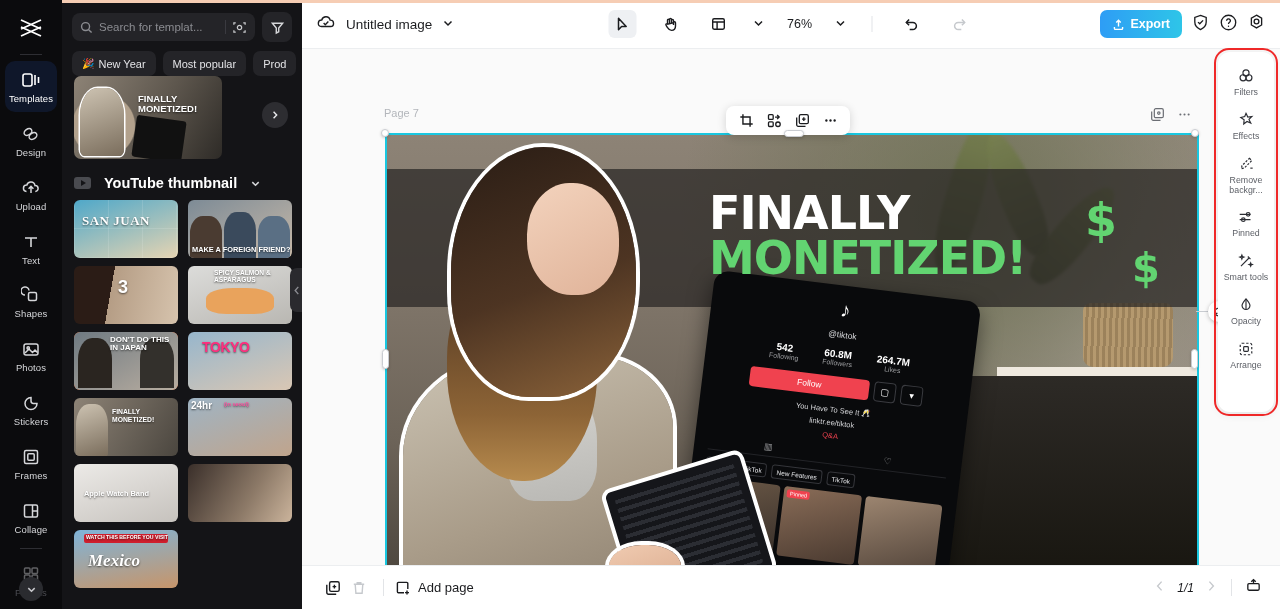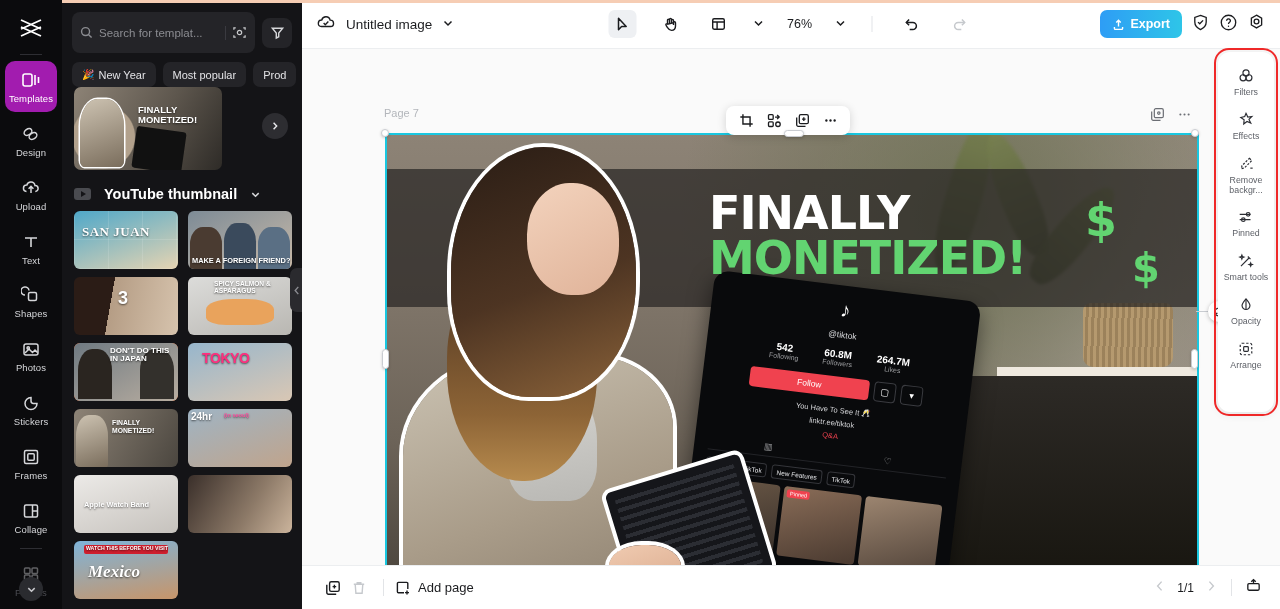--- a/index.html
+++ b/index.html
@@ -16,40 +16,40 @@
     display: flex; flex-direction: column; align-items: center;
     padding-top: 8px; position: relative; flex: 0 0 62px;
   }
   .logo { width: 40px; height: 40px; display: flex; align-items: center; justify-content: center; margin-bottom: 4px; }
   .rail-div { width: 22px; height: 1px; background: #2e2e33; margin: 3px 0 6px; }
   .rail-item {
     width: 52px; height: 52px; border-radius: 10px;
     display: flex; flex-direction: column; align-items: center; justify-content: center;
     gap: 3px; margin-bottom: 3px; cursor: pointer;
   }
-  .rail-item.active { background: #a21caf; }
+  .rail-item.active { background: #0f172a; }
   .rail-item .ri-ic { width: 22px; height: 22px; display: flex; align-items: center; justify-content: center; }
   .rail-item .ri-lb { font-size: 9.5px; color: #d6d7da; letter-spacing: .1px; line-height: 1; }
   .rail-item.active .ri-lb { color: #fff; }
   .rail-item.dim .ri-lb { color: #4a4b50; }
   .rail-item.dim .ri-ic { opacity: .42; }
   .rail-chevron {
     position: absolute; bottom: 8px; left: 19px;
     width: 24px; height: 24px; border-radius: 50%;
     background: #2a2b2f; display: flex; align-items: center; justify-content: center; cursor: pointer;
   }
 
   
   .tpanel {
     width: 240px; flex: 0 0 240px; height: 609px; background: #141417;
     position: relative; overflow: hidden;
   }
   .tp-search-row { display: flex; align-items: center; gap: 7px; padding: 12px 10px 0 10px; }
   .tp-search {
-    flex: 1; height: 41px; background: #242428; border-radius: 8px;
+    flex: 1; height: 28px; background: #242428; border-radius: 8px;
     display: flex; align-items: center; padding: 0 8px; gap: 6px; cursor: text;
   }
   .tp-search .sph { font-size: 11.5px; color: #8b8c91; flex: 1; white-space: nowrap; overflow: hidden; }
   .tp-sep { width: 1px; height: 14px; background: #3a3a40; }
   .tp-filter {
     width: 30px; height: 30px; background: #242428; border-radius: 8px;
     display: flex; align-items: center; justify-content: center; cursor: pointer; flex: 0 0 30px;
   }
   .tp-chips { display: flex; gap: 7px; padding: 9px 0 0 10px; overflow: hidden; }
   .chip {
@@ -188,21 +188,21 @@
 
   
   .bottombar {
     height: 44px; background: #fff; border-top: 1px solid #eceef0; display: flex; align-items: center;
     padding: 0 18px; flex: 0 0 44px;
   }
   .bb-btn { width: 26px; height: 26px; display: flex; align-items: center; justify-content: center; cursor: pointer; border-radius: 5px; }
   .bb-sep { width: 1px; height: 17px; background: #e2e4e7; margin: 0 11px; }
   .bb-add { display: flex; align-items: center; gap: 7px; font-size: 13px; color: #1b1c1f; cursor: pointer; }
   .bb-right { margin-left: auto; display: flex; align-items: center; gap: 10px; }
-  .bb-pg { font-size: 12px; color: #1b1c1f; }
+  .bb-pg { font-size: 12px; color: #1b1c1f; font-style: italic; }
 
   
   .rpanel {
     position: absolute; right: 6px; top: 52px; width: 56px; height: 360px;
     background: #fff; border-radius: 12px; box-shadow: 0 2px 10px rgba(0,0,0,.1);
     display: flex; flex-direction: column; align-items: center; padding: 9px 0; gap: 2px; z-index: 20;
   }
   .rpanel-ring { position: absolute; right: 2px; top: 48px; width: 64px; height: 368px; border: 2px solid #ef2828; border-radius: 15px; z-index: 21; pointer-events: none; }
   .rp-item { width: 50px; display: flex; flex-direction: column; align-items: center; gap: 2px; padding: 5px 0; cursor: pointer; }
   .rp-ic { width: 20px; height: 20px; display: flex; align-items: center; justify-content: center; }

